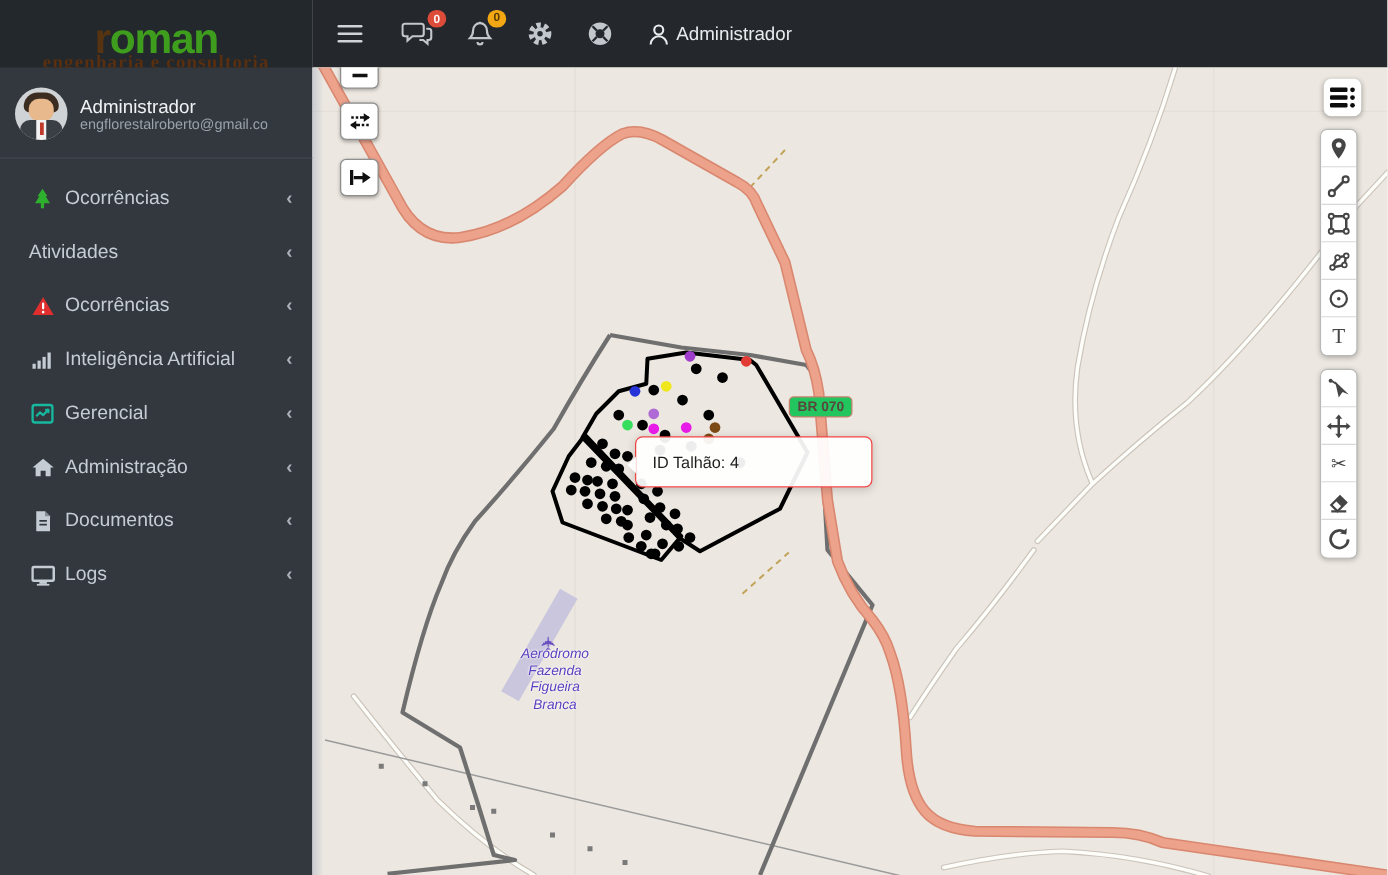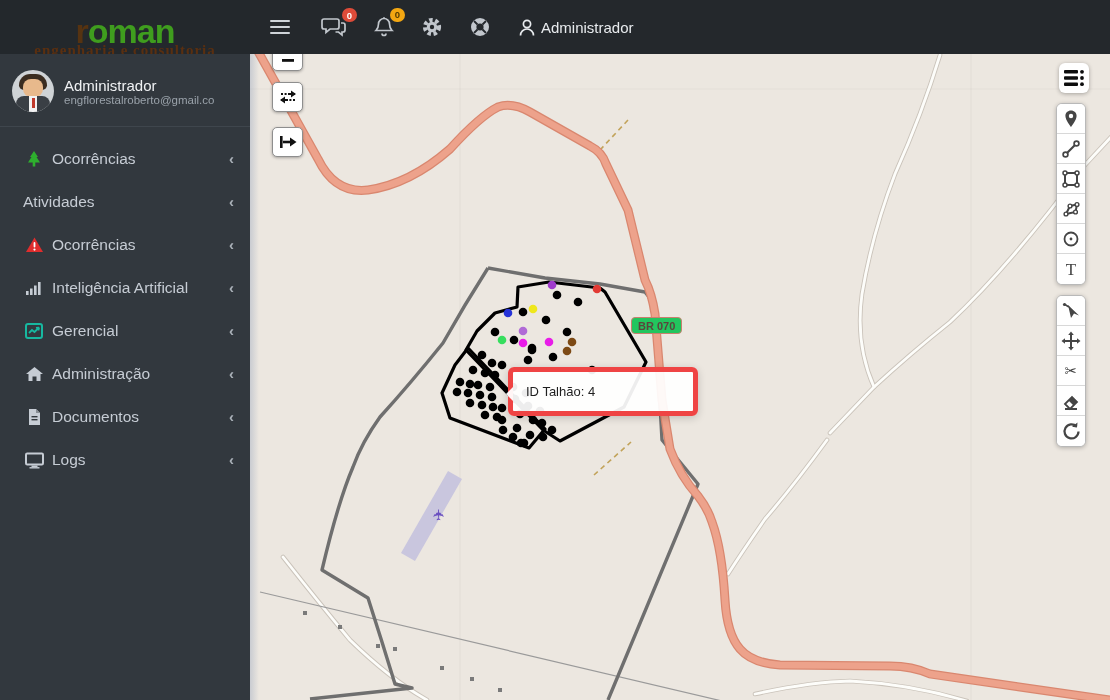--- a/index.html
+++ b/index.html
@@ -49,21 +49,21 @@
   .map svg.mapsvg { position:absolute; left:0; top:0; }
   .edge-fade { position:absolute; left:0; top:0; width:9px; height:100%; background:linear-gradient(90deg, rgba(120,140,175,.30), rgba(120,140,175,0)); pointer-events:none; }
 
   .zoom-btn { position:absolute; width:31px; height:30px; background:#fff; border:1.5px solid #8e8e8e; border-radius:5px; box-shadow:0 1px 3px rgba(0,0,0,.3); display:flex; align-items:center; justify-content:center; cursor:pointer; }
 
   .pm-toolbar { position:absolute; width:30px; background:#fff; border:1px solid #b9b9b9; border-radius:6px; box-shadow:0 1px 4px rgba(0,0,0,.25); overflow:hidden; }
   .pm-btn { width:100%; height:30px; display:flex; align-items:center; justify-content:center; border-bottom:1px solid #d8d8d8; cursor:pointer; background:#fff; }
   .pm-btn:last-child { border-bottom:none; }
   .layers-btn { position:absolute; width:30px; height:30px; background:#fff; border-radius:6px; box-shadow:0 1px 4px rgba(0,0,0,.3); display:flex; align-items:center; justify-content:center; cursor:pointer; }
 
-  .map-tooltip { position:absolute; left:258px; top:313px; width:190px; background:rgba(255,255,255,.93); border:5px solid #ef4444; border-radius:6px; box-shadow:0 2px 8px rgba(0,0,0,.18); padding:12px 13px; font-size:13px; color:#1f1f1f; z-index:5; }
+  .map-tooltip { position:absolute; left:258px; top:295px; width:190px; background:rgba(255,255,255,.93); border:1px solid #ef4444; border-radius:6px; box-shadow:0 2px 8px rgba(0,0,0,.18); padding:12px 13px; font-size:13px; color:#1f1f1f; z-index:5; }
   .map-tooltip .tt-line { margin-bottom:10px; }
   .map-tooltip .tt-line:last-child { margin-bottom:0; }
   .map-tooltip .arrow { position:absolute; left:-7px; top:15px; width:0; height:0; border-top:7px solid transparent; border-bottom:7px solid transparent; border-right:7px solid rgba(255,255,255,.95); }
 
   .road-badge { position:absolute; left:381px; top:263px; background:#22c55e; border:1.5px solid #c8806e; border-radius:4px; padding:1.5px 6px; font-size:11px; font-weight:bold; color:#5a453c; z-index:3; }
   .aero-label { position:absolute; left:156px; top:463px; width:76px; text-align:center; font-size:11px; font-style:italic; color:#5b3fbf; line-height:13.5px; text-shadow:0 0 2px #fff, 0 0 2px #fff; z-index:3; }
 </style>
 </head>
 <body>
 
@@ -342,20 +342,26 @@
             <circle cx="273" cy="289" r="4.3" fill="#e81ce8" stroke="undefined" stroke-width="1.6"></circle>
             <circle cx="299" cy="288" r="4.3" fill="#e81ce8" stroke="undefined" stroke-width="1.6"></circle>
             <circle cx="322" cy="288" r="4.3" fill="#7d4a15" stroke="undefined" stroke-width="1.6"></circle>
             <circle cx="317" cy="297" r="4.3" fill="#7d4a15" stroke="undefined" stroke-width="1.6"></circle>
           </g>
       </svg>
 
       <div class="edge-fade"></div>
 
       <div class="road-badge">BR 070</div>
+      <div class="aero-label">
+        <div>Aeródromo</div>
+        <div>Fazenda</div>
+        <div>Figueira</div>
+        <div>Branca</div>
+      </div>
 
       <div class="map-tooltip">
         <div class="arrow"></div>
         <div class="tt-line">ID Talhão: 4</div>
       </div>
 
       <div class="zoom-btn" style="left:22px; top:-13px;">
         <svg width="16" height="16" viewBox="0 0 16 16">
             <rect x="2" y="11" width="12" height="2.8" fill="#111"></rect>
           </svg>

